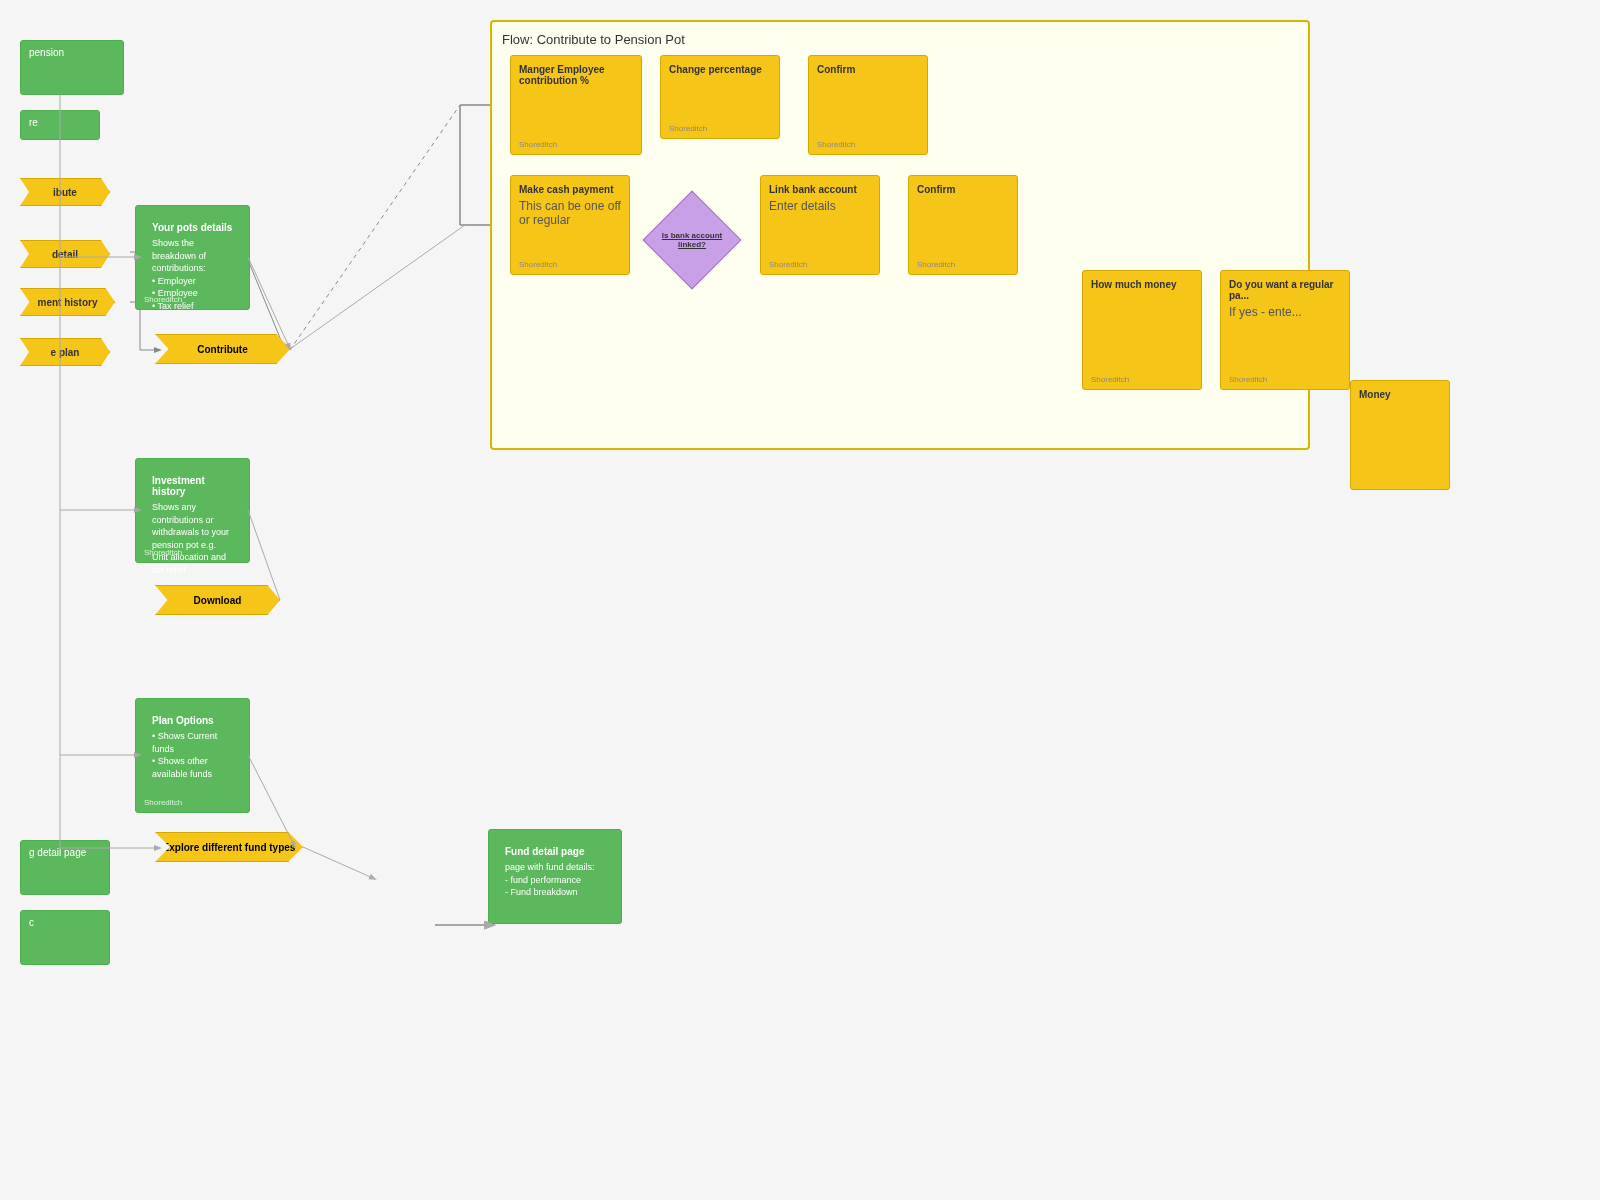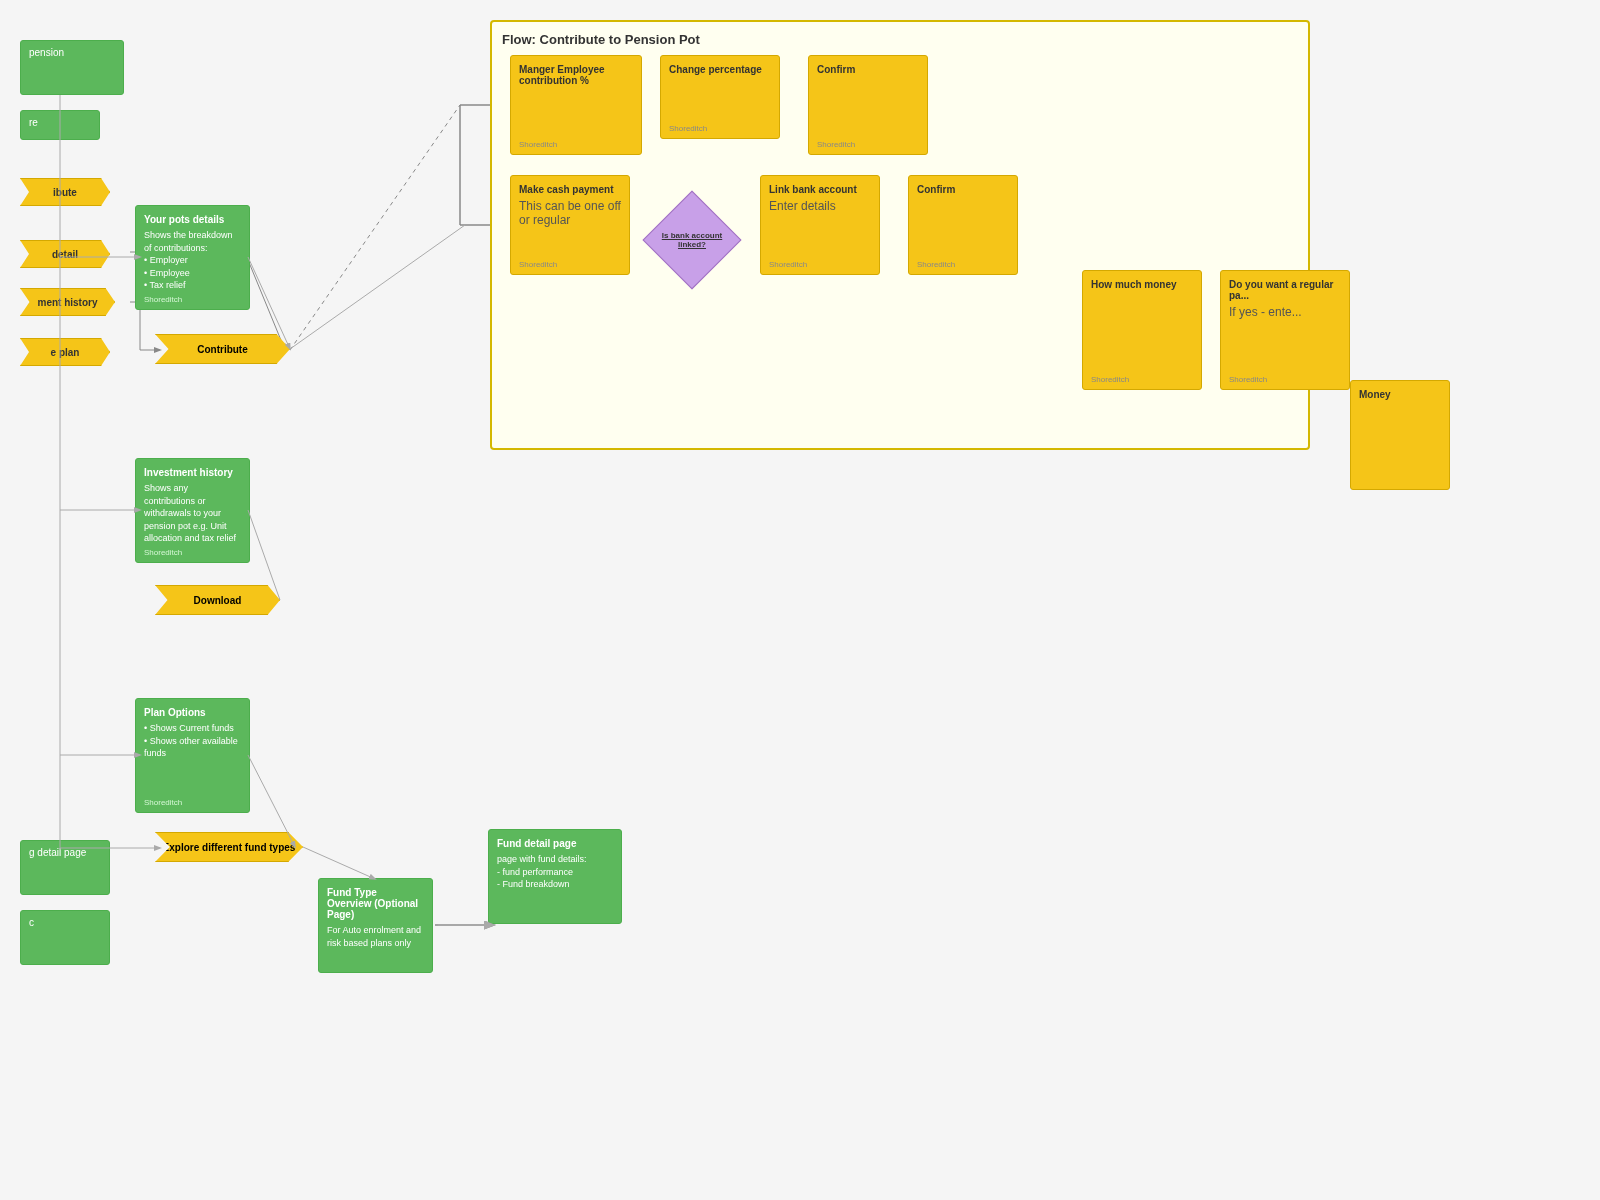--- a/index.html
+++ b/index.html
@@ -24,21 +24,21 @@
       left: 490px;
       width: 820px;
       height: 430px;
       background: #fffff0;
       border: 2px solid #d4b800;
       border-radius: 4px;
       padding: 10px;
     }
     .flow-title {
       font-size: 13px;
-      font-weight: bold;
+      font-weight: normal;
       color: #333;
       margin-bottom: 8px;
     }
     
     .screen-card {
       position: absolute;
       background: #f5c518;
       border: 1px solid #d4a800;
       border-radius: 3px;
       padding: 8px;
@@ -61,21 +61,21 @@
       position: absolute;
       bottom: 5px;
       left: 8px;
     }
     
     .info-card {
       position: absolute;
       background: #5cb85c;
       border: 1px solid #4cae4c;
       border-radius: 3px;
-      padding: 8px;
+      padding: 16px;
       font-size: 10px;
       color: #fff;
     }
     .info-card .card-title {
       font-weight: bold;
       font-size: 10px;
       margin-bottom: 4px;
     }
     .info-card .card-body {
       font-size: 9px;
@@ -267,24 +267,20 @@
     <div class="card-body">Shows any contributions or withdrawals to your pension pot e.g. Unit allocation and tax relief</div>
     <span class="card-source">Shoreditch</span>
   </div>
 
   <div class="info-card" style="left:135px; top:698px; width:115px; height:115px;">
     <div class="card-title">Plan Options</div>
     <div class="card-body">• Shows Current funds<br>• Shows other available funds</div>
     <span class="card-source">Shoreditch</span>
   </div>
 
-  <div class="info-card" style="left:318px; top:878px; width:115px; height:95px; background:#5cb85c;">
-    <div class="card-title">Fund Type Overview (Optional Page)</div>
-    <div class="card-body">For Auto enrolment and risk based plans only</div>
-  </div>
 
   <div class="info-card" style="left:488px; top:829px; width:134px; height:95px; background:#5cb85c;">
     <div class="card-title">Fund detail page</div>
     <div class="card-body">page with fund details:<br>- fund performance<br>- Fund breakdown</div>
   </div>
 
   <div style="position:absolute; left:155px; top:334px; width:135px; height:30px; background:#f5c518; border:1px solid #d4a800; display:flex; align-items:center; justify-content:center; font-weight:bold; font-size:10px; clip-path: polygon(0% 0%, 90% 0%, 100% 50%, 90% 100%, 0% 100%, 10% 50%);">
     <span>Contribute</span>
   </div>
 

